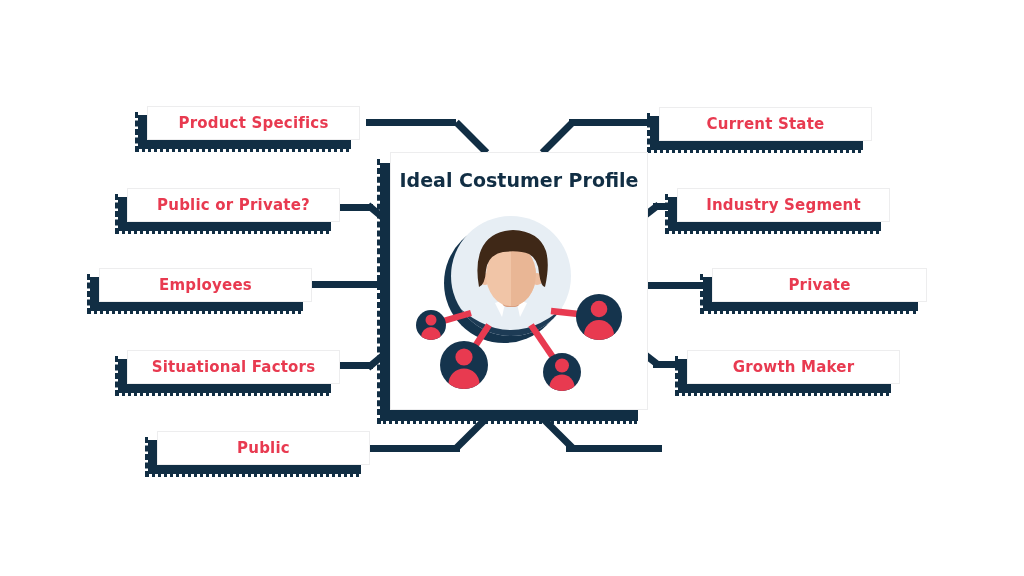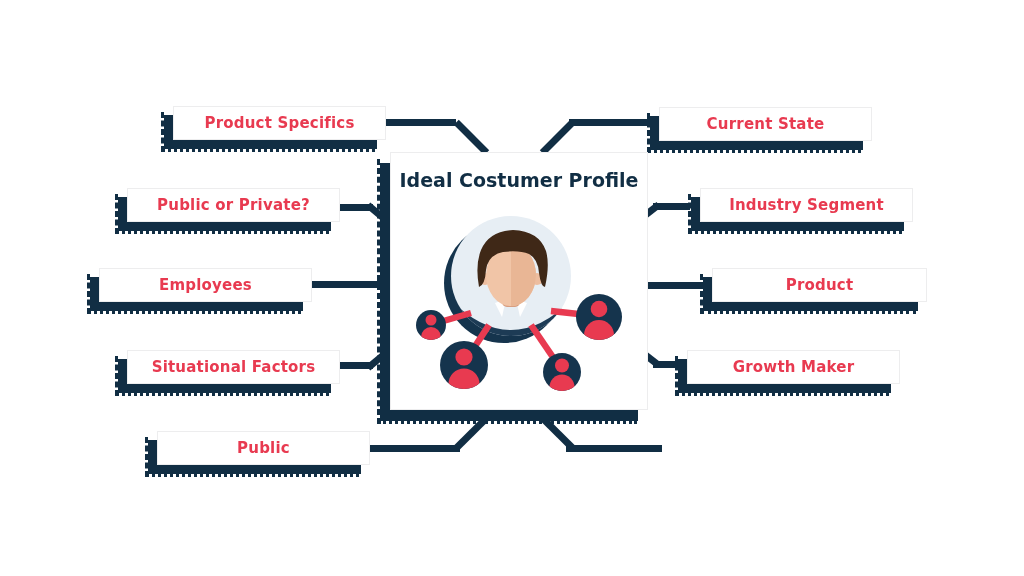--- a/index.html
+++ b/index.html
@@ -71,44 +71,44 @@
   <div class="line" style="left:639px;top:208px;width:22px;transform:rotate(-38deg)"></div>
   <div class="line" style="left:642px;top:282px;width:74px"></div>
   <div class="line" style="left:653px;top:361px;width:37px"></div>
   <div class="line" style="left:639px;top:355px;width:22px;transform:rotate(38deg)"></div>
 
   <div class="line" style="left:450px;top:430px;width:42px;transform:rotate(-45deg)"></div>
   <div class="line" style="left:368px;top:445px;width:92px"></div>
   <div class="line" style="left:537px;top:430px;width:42px;transform:rotate(45deg)"></div>
   <div class="line" style="left:566px;top:445px;width:96px"></div>
 
-  <div class="lbox" style="left:173px;top:106px">
+  <div class="lbox" style="left:147px;top:106px">
     <span>Product Specifics</span>
     </div>
   <div class="lbox" style="left:127px;top:188px">
     <span>Public or Private?</span>
     </div>
   <div class="lbox" style="left:99px;top:268px">
     <span>Employees</span>
     </div>
   <div class="lbox" style="left:127px;top:350px">
     <span>Situational Factors</span>
     </div>
   <div class="lbox" style="left:157px;top:431px">
     <span>Public</span>
     </div>
 
   <div class="lbox" style="left:659px;top:107px">
     <span>Current State</span>
     </div>
-  <div class="lbox" style="left:700px;top:188px">
+  <div class="lbox" style="left:677px;top:188px">
     <span>Industry Segment</span>
     </div>
   <div class="lbox" style="left:712px;top:268px;width:215px">
-    <span>Product</span>
+    <span>Private</span>
     </div>
   <div class="lbox" style="left:687px;top:350px">
     <span>Growth Maker</span>
     </div>
 
   <div id="card">
     <div id="card-title">Ideal Costumer Profile</div>
 
     <svg id="illu" viewBox="0 36 258 222" width="258" height="222">
       <defs>

